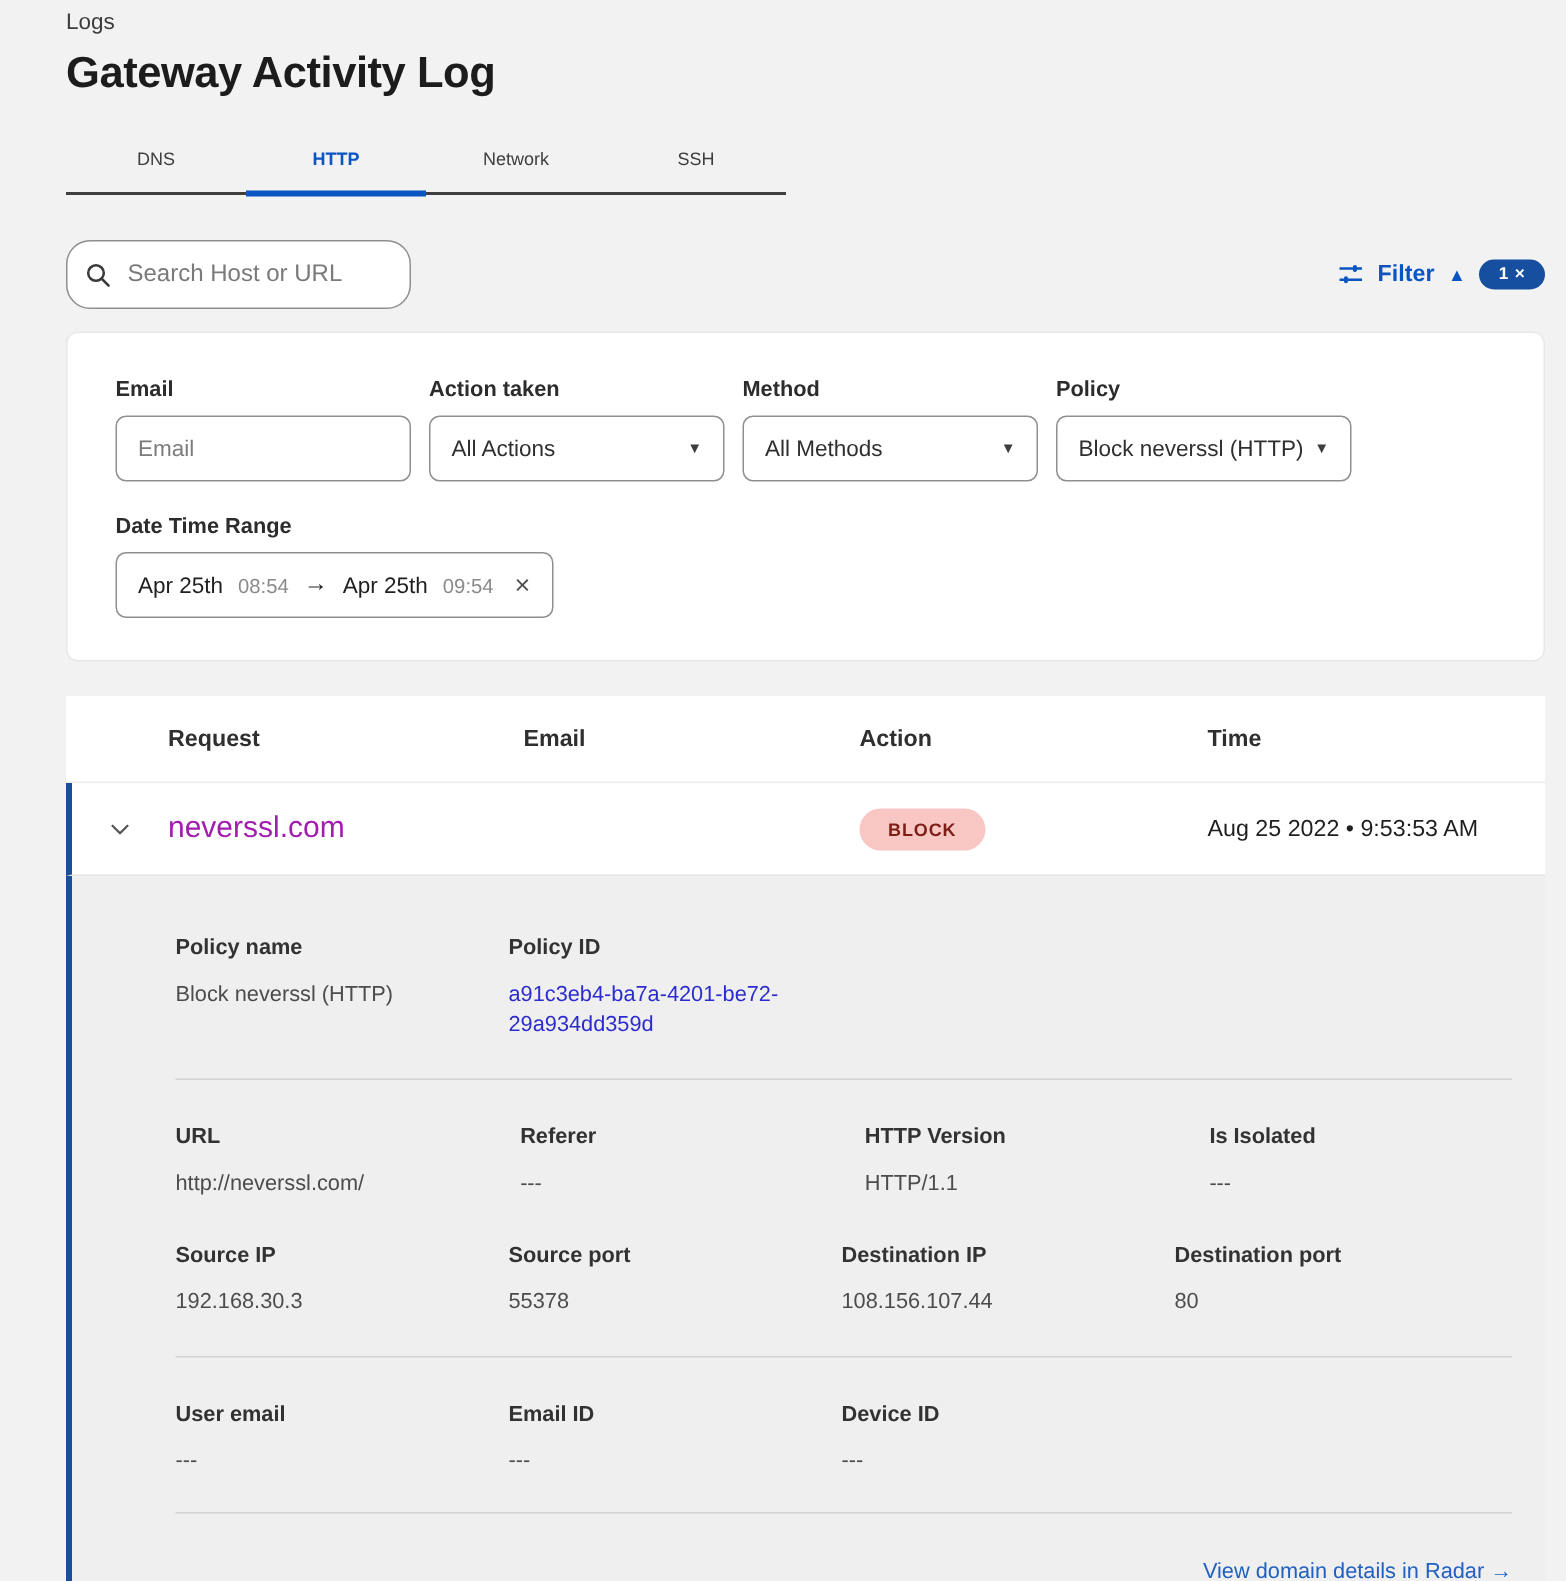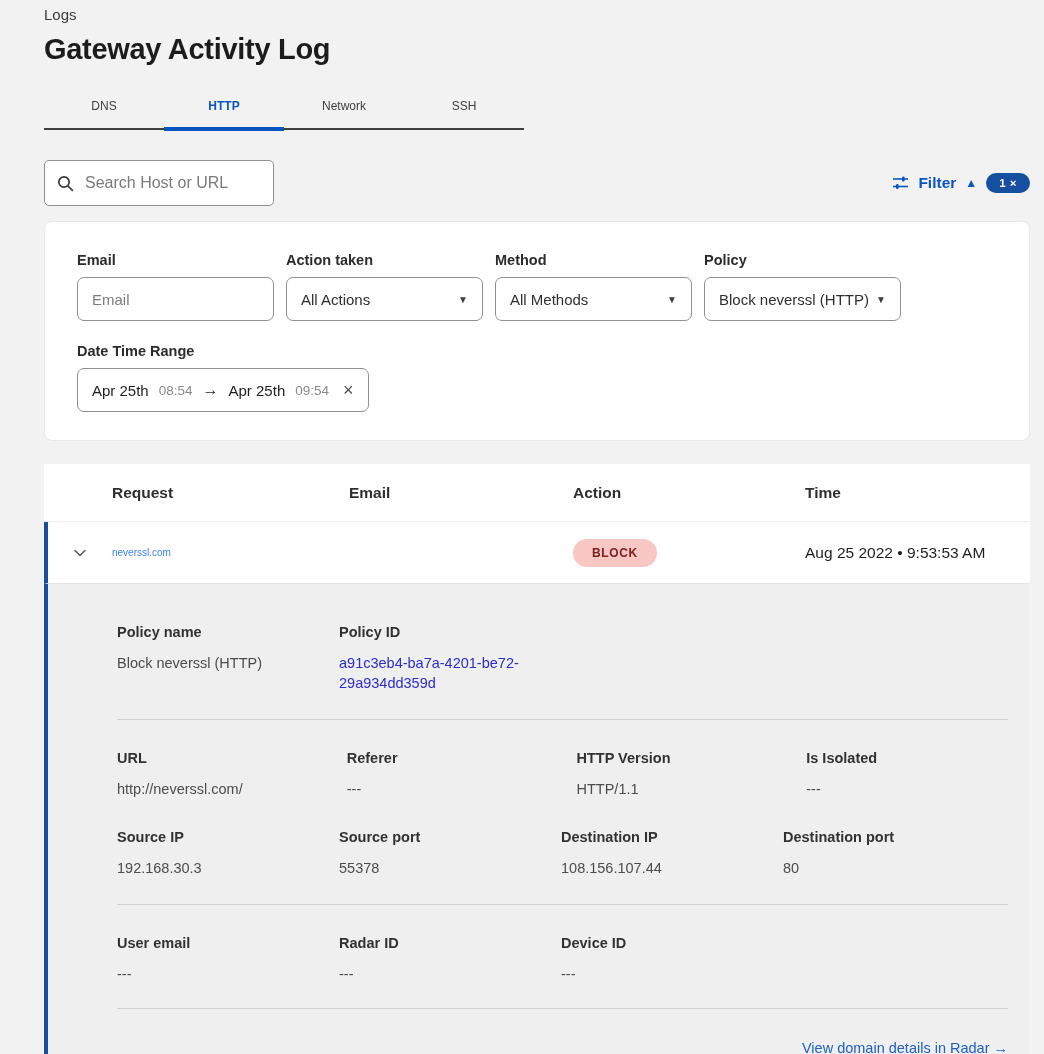--- a/index.html
+++ b/index.html
@@ -17,21 +17,21 @@
   .page-title { margin: 8px 0 0; font-size: 29px; line-height: 34px; font-weight: bold; color: #1c1c1c; letter-spacing: -0.3px; }
 
   
   .tabs { margin-top: 20px; display: flex; width: 480px; border-bottom: 2px solid #3f3f3f; }
   .tab { width: 120px; text-align: center; padding: 13px 0 15px; font-size: 12px; color: #3e3e3e; position: relative; cursor: pointer; }
   .tab.active { color: #0a55c1; font-weight: bold; }
   .tab.active::after { content: ""; position: absolute; left: 0; right: 0; bottom: -3px; height: 4px; background: #0a55c1; }
 
   
   .search-row { margin-top: 30px; display: flex; align-items: center; justify-content: space-between; }
-  .search-box { width: 230px; height: 46px; background: #fff; border: 1px solid #8f8f8f; border-radius: 5px; display: flex; align-items: center; padding: 0 12px; gap: 9px; }
+  .search-box { width: 230px; height: 46px; background: #fff; border: 1px solid #8f8f8f; border-radius: 16px; display: flex; align-items: center; padding: 0 12px; gap: 9px; }
   .search-box input { border: none; outline: none; font-size: 16px; color: #333; width: 100%; background: transparent; font-family: inherit; }
   .search-box input::placeholder { color: #7a7a7a; }
   .filter-controls { display: flex; align-items: center; gap: 9px; color: #0a55c1; font-weight: bold; font-size: 15.5px; cursor: pointer; }
   .collapse-arrow { font-size: 12px; line-height: 1; color: #0a55c1; }
   .filter-badge { background: #164f9f; color: #fff; font-size: 11.5px; font-weight: bold; padding: 4px 13px; border-radius: 11px; letter-spacing: 0.5px; }
 
   
   .filter-panel { margin-top: 15px; background: #fff; border: 1px solid #e8e8e8; border-radius: 8px; padding: 30px 32px 28px; }
   .fields-row { display: flex; gap: 12px; }
   .field { width: 197px; }
@@ -52,21 +52,21 @@
   .table-card { margin-top: 23px; background: #fff; height: 601px; overflow: hidden; }
   .table-header { display: flex; align-items: center; height: 58px; border-bottom: 1px solid #ececec; }
   .th { font-size: 15.5px; font-weight: bold; color: #2f2f2f; }
   .col-chevron { width: 68px; display: flex; justify-content: center; }
   .col-request { width: 237px; }
   .col-email { width: 224px; }
   .col-action { width: 232px; }
   .col-time { flex: 1; }
   .data-row { display: flex; align-items: center; height: 62px; background: #fff; border-left: 4px solid #1a4e9e; border-bottom: 1px solid #e4e4e4; cursor: pointer; }
   .data-row .col-chevron { width: 64px; }
-  .request-text { font-size: 10px; color: #3b82f6; }
+  .request-text { font-size: 20px; color: #a21caf; }
   .block-badge { display: inline-block; background: #f9c7c3; color: #7c1d16; font-size: 12px; font-weight: bold; letter-spacing: 0.6px; padding: 7px 19px; border-radius: 15px; }
   .time-text { font-size: 15.5px; color: #1f1f1f; }
 
   
   .expanded { border-left: 4px solid #1a4e9e; background: #efefef; padding: 0 22px 0 69px; height: 481px; }
   .detail-grid { display: flex; }
   .detail-cell { width: 222px; padding-right: 24px; }
   .detail-label { font-weight: bold; font-size: 14.5px; color: #323232; margin-bottom: 13px; line-height: 16px; }
   .detail-value { font-size: 14.5px; color: #4c4c4c; line-height: 20px; }
   .link-value { color: #2c2cce; max-width: 192px; cursor: pointer; }
@@ -236,21 +236,21 @@
       </div>
 
       <div class="divider"></div>
 
       <div class="detail-grid sec-user">
         <div class="detail-cell">
           <div class="detail-label">User email</div>
           <div class="detail-value">---</div>
         </div>
         <div class="detail-cell">
-          <div class="detail-label">Radar ID</div>
+          <div class="detail-label">Email ID</div>
           <div class="detail-value">---</div>
         </div>
         <div class="detail-cell">
           <div class="detail-label">Device ID</div>
           <div class="detail-value">---</div>
         </div>
       </div>
 
       <div class="divider"></div>
 

